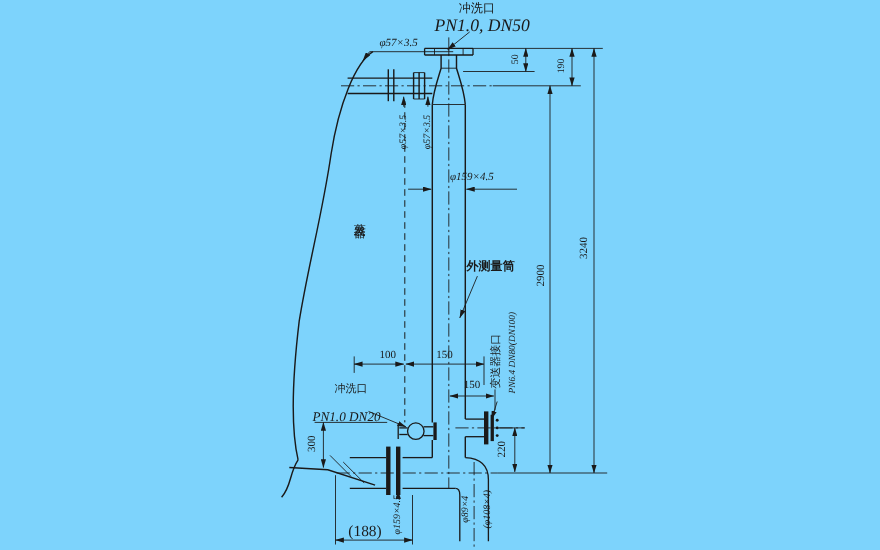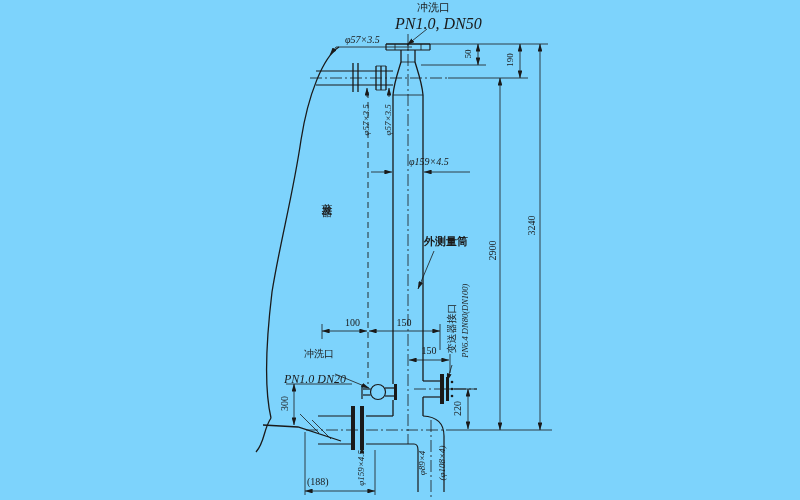--- a/index.html
+++ b/index.html
@@ -176,15 +176,15 @@
 
   <div class="lbl rot" style="left:449px;top:49px;width:40px;font-size:9px;">50</div>
   <div class="lbl rot" style="left:491px;top:55px;width:40px;font-size:9px;">190</div>
   <div class="lbl rot" style="left:462px;top:245px;width:60px;font-size:10px;">2900</div>
   <div class="lbl rot" style="left:501px;top:220px;width:60px;font-size:10px;">3240</div>
   <div class="lbl" style="left:330px;top:317px;width:30px;text-align:right;font-size:10px;">100</div>
   <div class="lbl" style="left:389px;top:317px;width:30px;text-align:center;font-size:10px;">150</div>
   <div class="lbl" style="left:414px;top:345px;width:30px;text-align:center;font-size:10px;">150</div>
   <div class="lbl rot" style="left:437px;top:403px;width:40px;font-size:10px;">220</div>
   <div class="lbl rot" style="left:264px;top:398px;width:40px;font-size:10px;">300</div>
-  <div class="lbl" style="left:307px;top:476px;width:40px;text-align:left;font-size:10px;">(188)</div>
+  <div class="lbl" style="left:307px;top:476px;width:40px;text-align:right;font-size:14px;">(188)</div>
 
 </div>
 
 </body></html>

